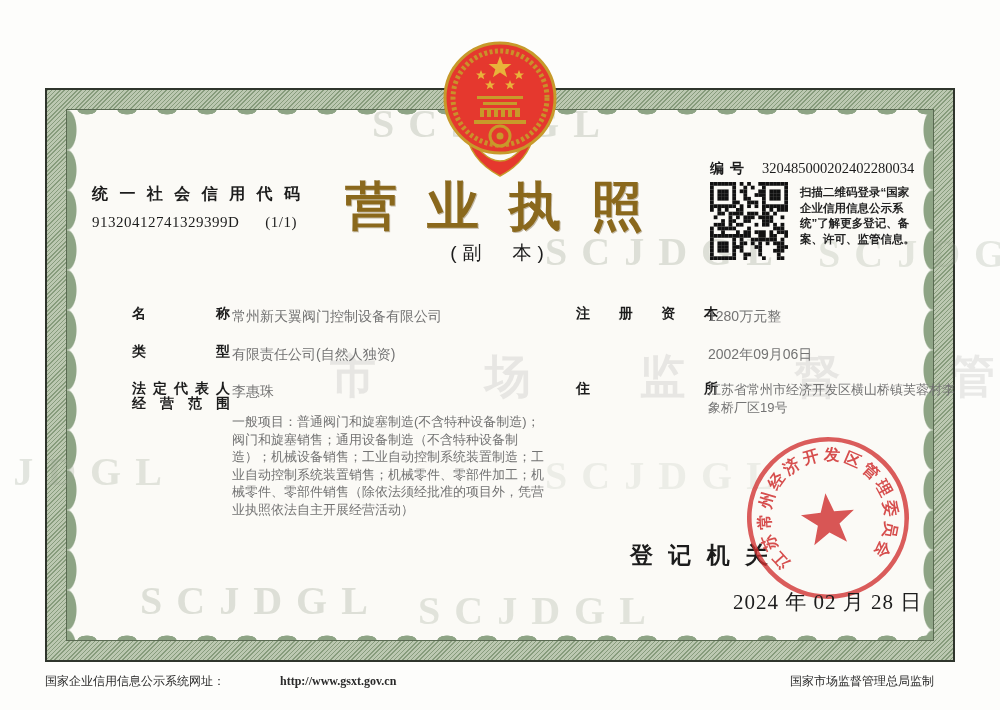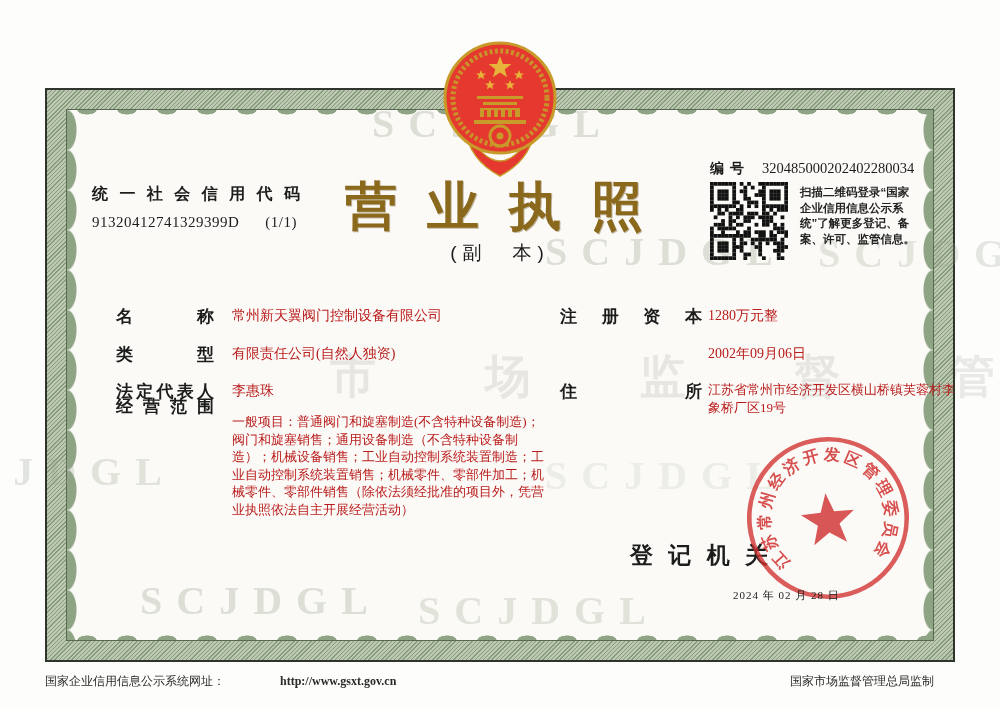--- a/index.html
+++ b/index.html
@@ -81,25 +81,25 @@
   #serial .lbl { font-weight:bold; letter-spacing:6px; margin-right:8px; }
   #serial .num { font-family:"Liberation Serif",serif; font-size:14.5px; }
   #qr { position:absolute; left:710px; top:182px; z-index:4; }
   #qr-caption {
     position:absolute; left:800px; top:185px; width:118px; z-index:4;
     font-size:11.5px; line-height:15.5px; color:#222; font-weight:bold;
   }
 
   
   .flabel {
-    position:absolute; z-index:4; font-weight:bold; font-size:17px;
+    position:absolute; z-index:4; font-weight:bold; font-size:14px;margin-left:16px;
   }
   .fvalue {
-    position:absolute; z-index:4; font-family:Liberation Serif, serif;
-    font-size:14px; line-height:18px; color:#b91c1c;
+    position:absolute; z-index:4; font-family:Liberation Sans, sans-serif;
+    font-size:14px; line-height:18px; color:#737373;
   }
   .lab-l { left:116px; width:98px; }
   .lab-r { left:560px; width:142px; }
   #v-name    { left:232px; top:307px; }
   #v-type    { left:232px; top:345px; }
   #v-legal   { left:232px; top:382px; }
   #v-scope   { left:232px; top:413px; width:316px; font-size:13px; line-height:17.5px; }
   #v-capital { left:708px; top:307px; }
   #v-estab   { left:708px; top:345px; }
   #v-addr    { left:708px; top:381px; width:248px; font-size:13px; line-height:17.5px; }
@@ -108,21 +108,21 @@
   #authority {
     position:absolute; left:630px; top:540px; width:138px; z-index:4;
     font-weight:bold; font-size:23px;
   }
   #seal {
     position:absolute; left:740px; top:430px; width:176px; height:176px;
     z-index:7; transform:rotate(-6deg); opacity:0.92;
   }
   #issue-date {
     position:absolute; left:733px; top:588px; z-index:8;
-    font-family:"Liberation Serif",serif; font-size:11px; letter-spacing:1px;
+    font-family:"Liberation Serif",serif; font-size:21px; letter-spacing:1px;
     white-space:nowrap;
   }
 
   
   .footer { position:absolute; z-index:4; font-size:12px; color:#2a2a2a; }
   #footer-left { left:45px; top:673px; }
   #footer-left .url { font-family:"Liberation Serif",serif; font-weight:bold; margin-left:18px;padding-left:37px; }
   #footer-center { left:483px; top:668px; font-size:11px; line-height:15px; }
   #footer-right { left:790px; top:673px; }
 </style>

